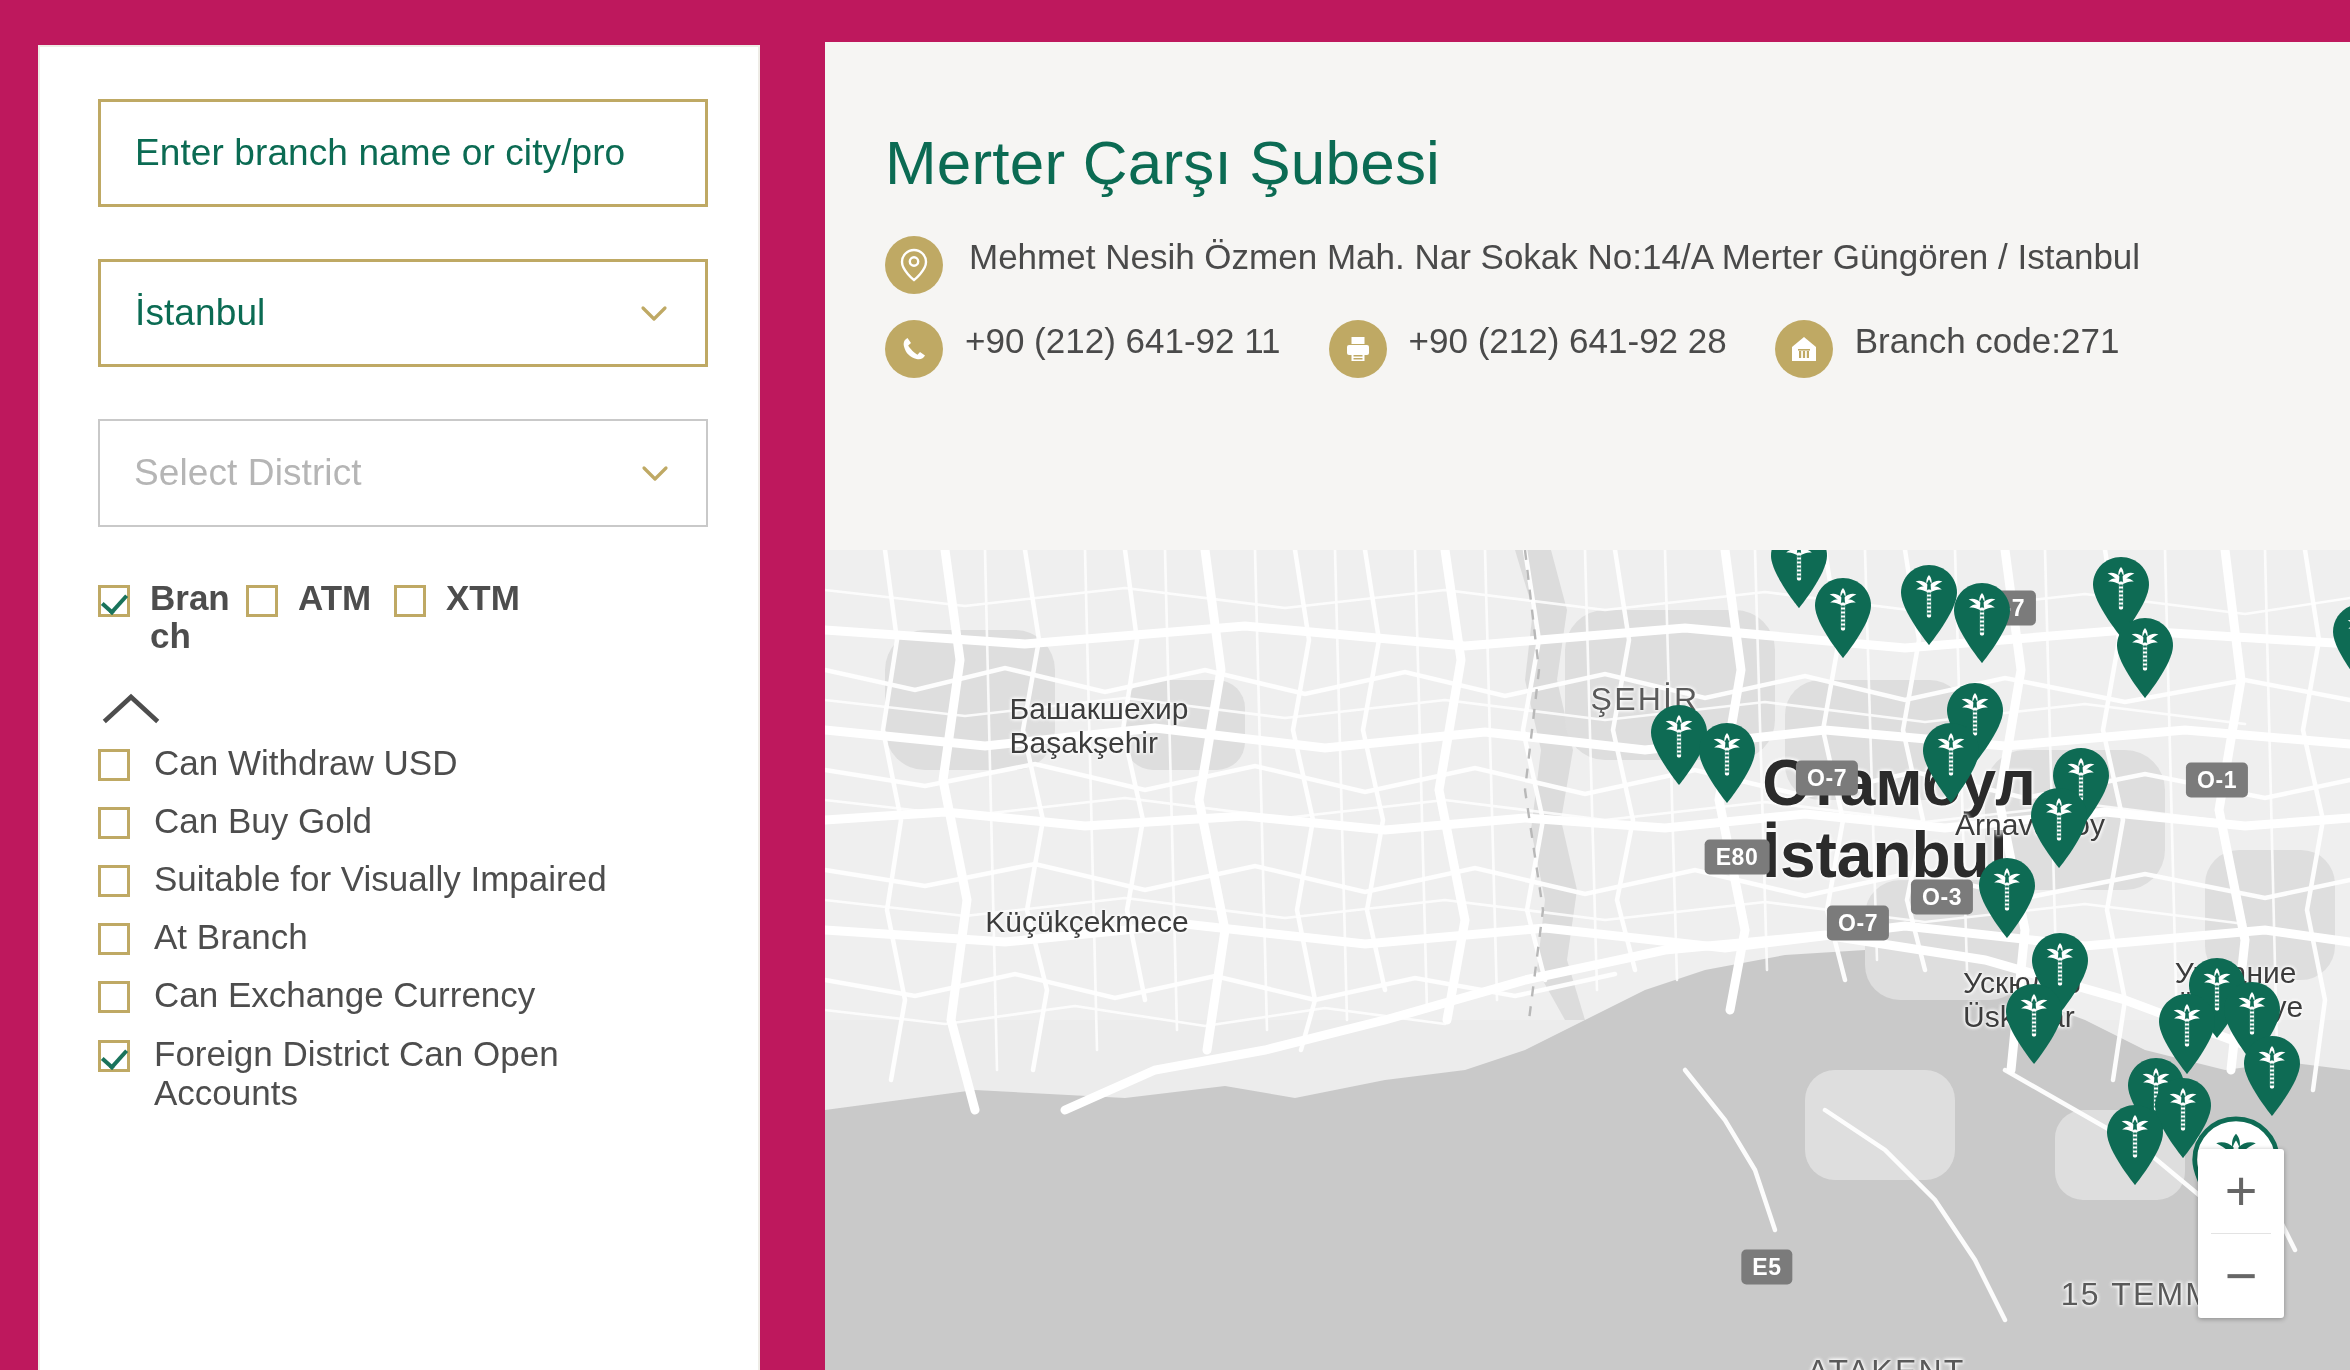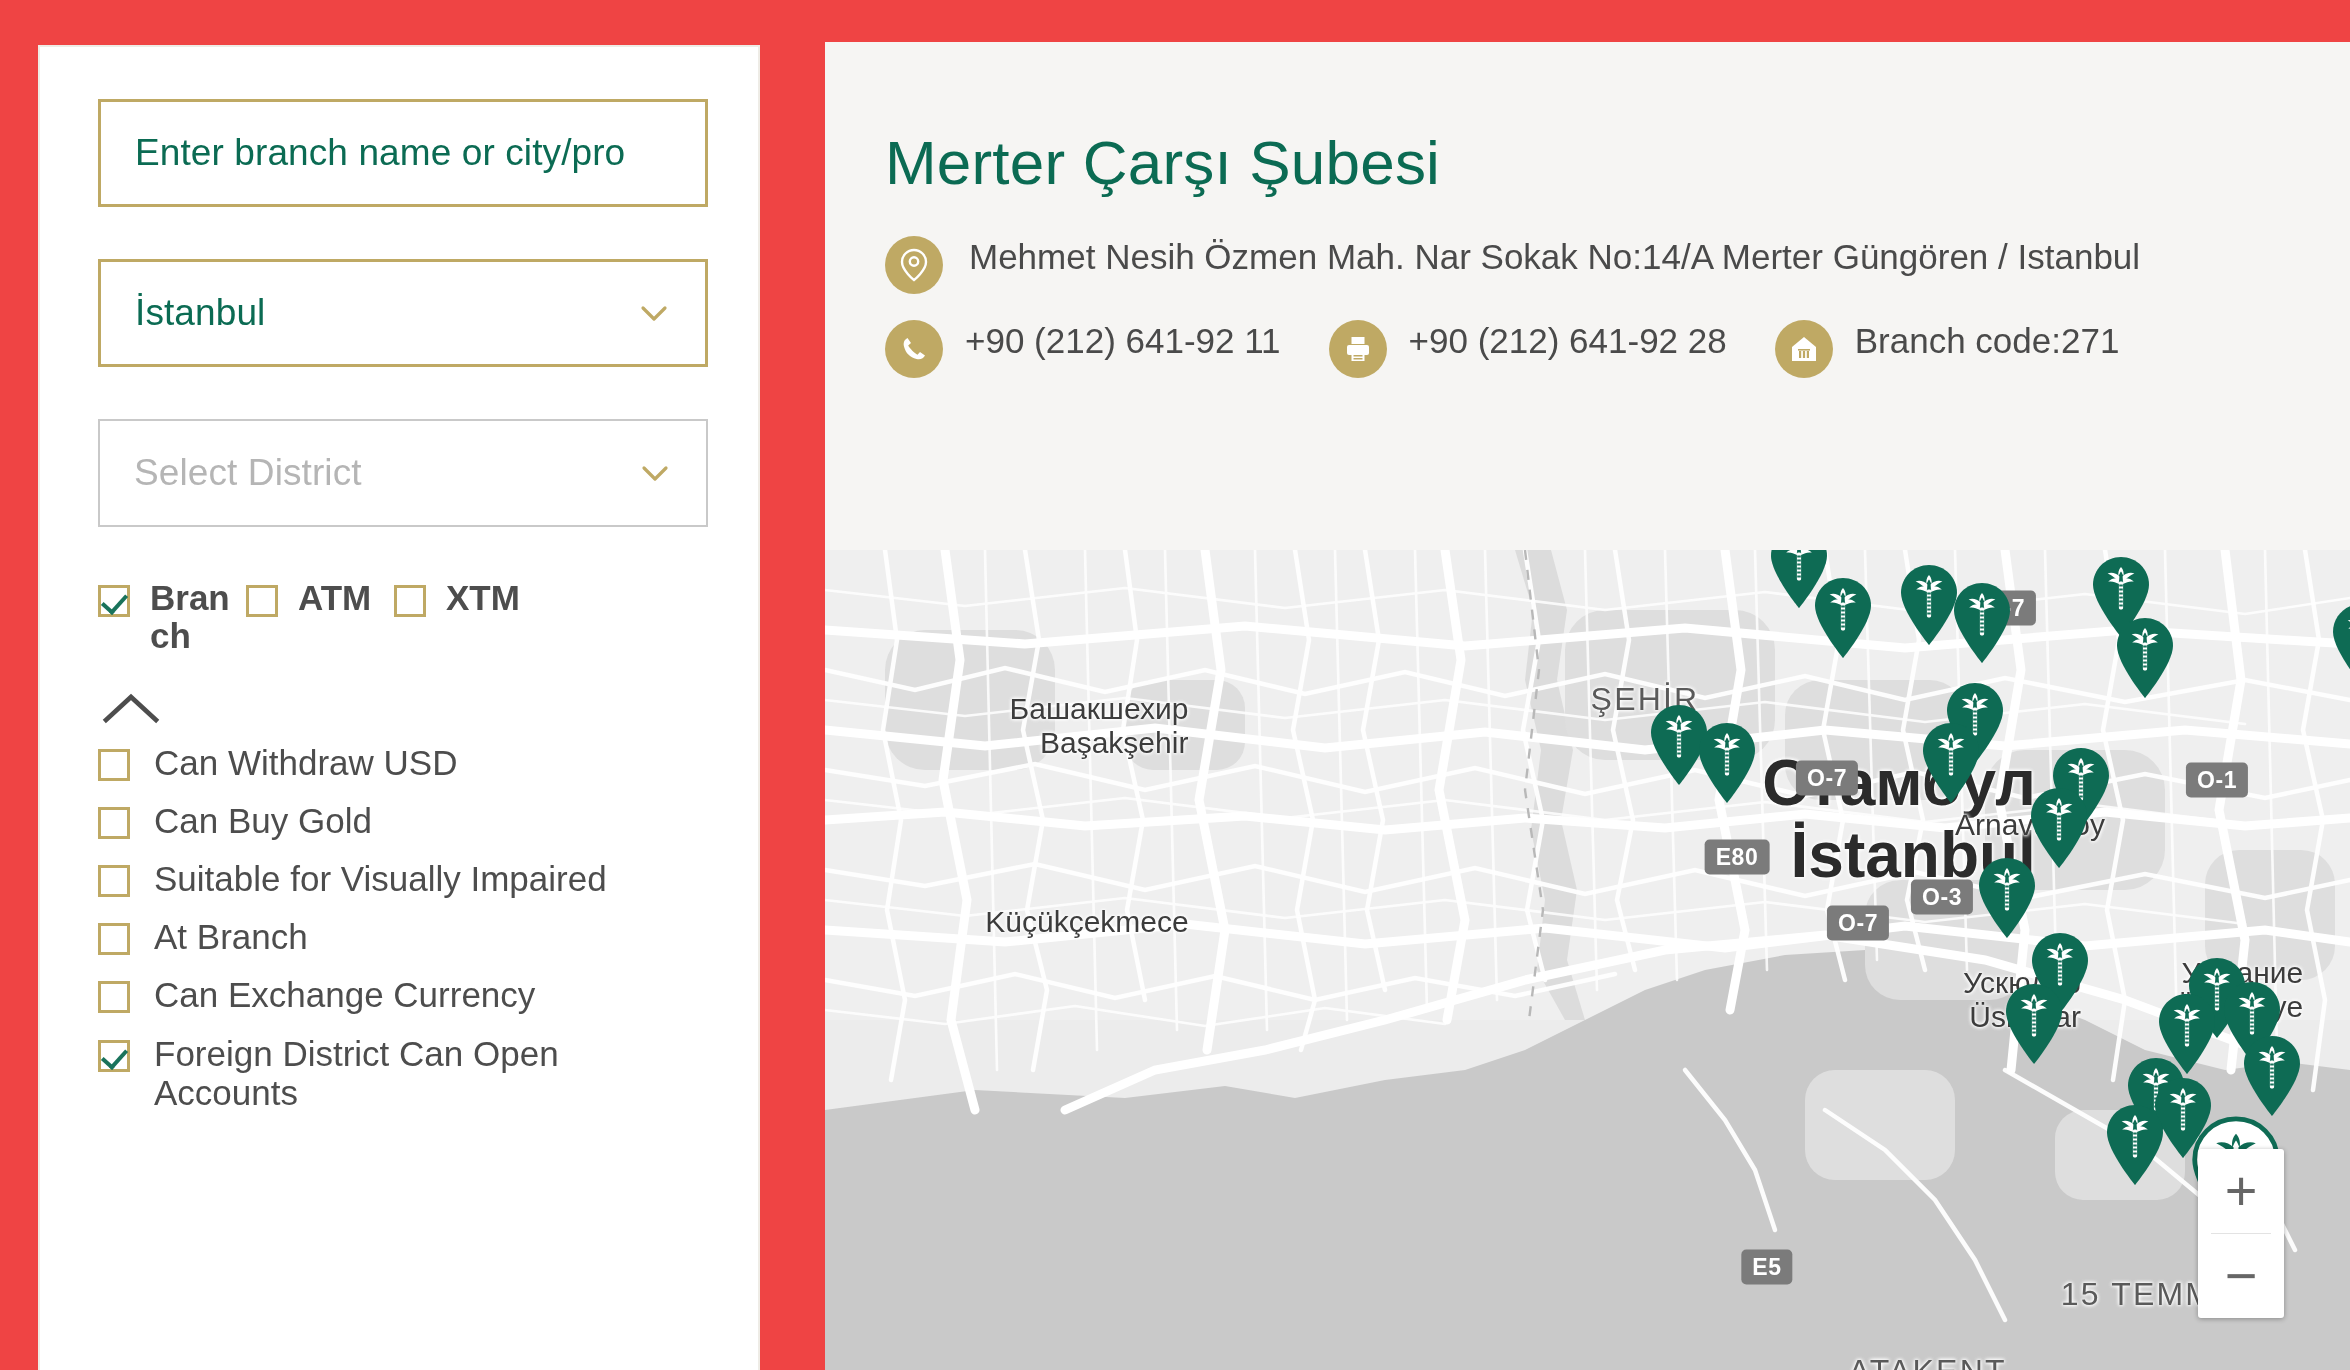--- a/index.html
+++ b/index.html
@@ -7,21 +7,21 @@
   html, body {
     width: 2350px; height: 1370px;
     background: #ffffff;
     font-family: "Liberation Sans", sans-serif;
     overflow: hidden;
   }
   .app {
     position: relative;
     width: 2350px; height: 1370px;
     display: flex;
-    background: #ef4444;
+    background: #be185d;
   }
 
   
   .filter-card {
     position: absolute;
     left: 38px; top: 45px;
     width: 722px; height: 1330px;
     background: #ffffff;
     border: 2px solid #eeece6;
     border-bottom: none;
@@ -170,21 +170,21 @@
   }
   .map-canvas { position: absolute; inset: 0; }
   .map-canvas svg { display: block; width: 100%; height: 100%; }
 
   
   .mlabel {
     position: absolute;
     color: #3c3c3c;
     font-family: "Liberation Sans", sans-serif;
     white-space: pre;
-    text-align: right;
+    text-align: left;
     transform: translate(-50%, -50%);
     line-height: 1.12;
     text-shadow: 0 0 4px #fff, 0 0 4px #fff, 0 0 3px #fff;
     pointer-events: none;
   }
   .mlabel.big  { font-size: 64px; font-weight: bold; color: #2b2b2b; }
   .mlabel.mid  { font-size: 30px; }
   .mlabel.cap  { font-size: 32px; letter-spacing: 2.2px; color: #5a5a5a; }
 
   .shield {

